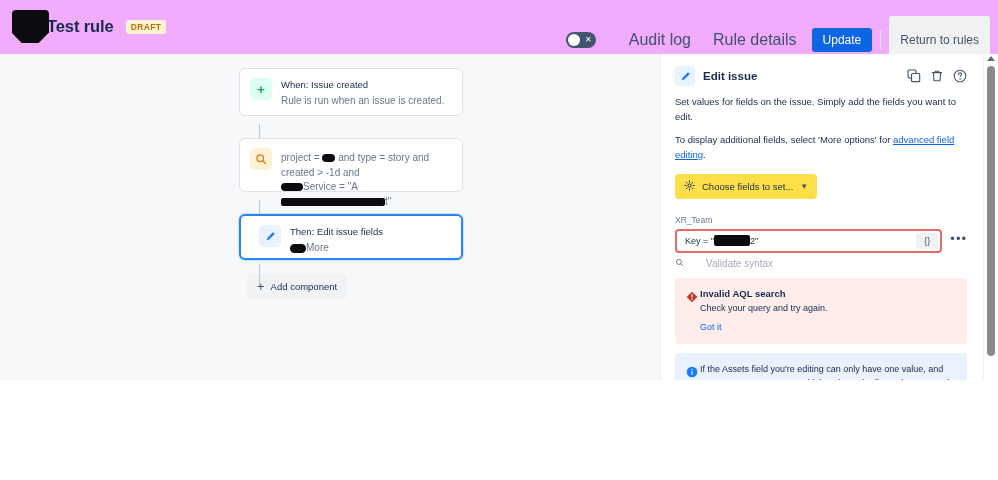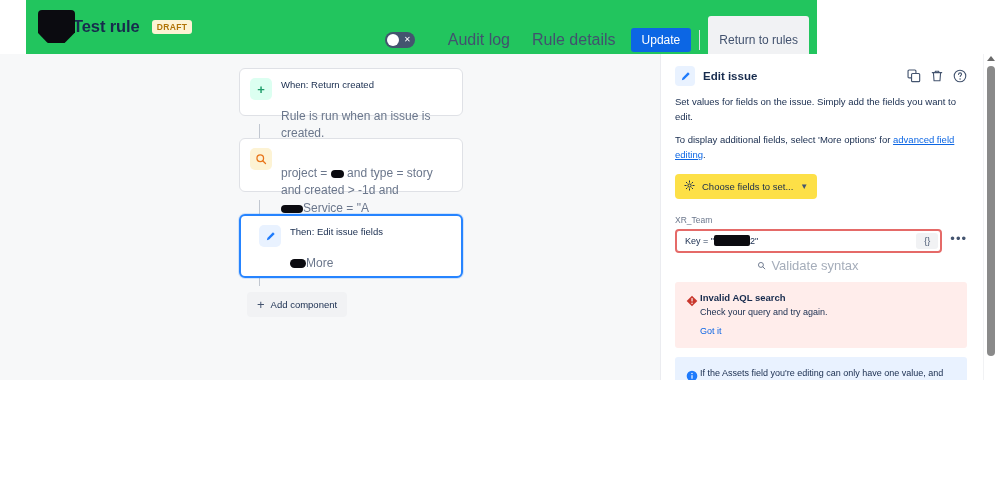--- a/index.html
+++ b/index.html
@@ -4,21 +4,21 @@
 <style>
   html,body{margin:0;padding:0;}
   body{
     width:998px;height:480px;overflow:hidden;background:#ffffff;
     font-family:"Liberation Sans","DejaVu Sans",sans-serif;
     color:#172b4d;-webkit-font-smoothing:antialiased;
   }
   .app{position:relative;width:998px;height:480px;background:#ffffff;}
 
   
-  .topbar{position:absolute;left:0;top:0;width:791px;height:54px;background:#22c55e;margin-left:26px;}
+  .topbar{position:absolute;left:0;top:0;width:998px;height:54px;background:#f0abfc;}
   .brand{position:absolute;left:12px;top:10px;display:flex;align-items:center;gap:0px;}
   .logo-redact{width:37px;height:33px;background:#0b0b10;
      border-radius:4px 4px 10px 10px;clip-path:polygon(0 0,100% 0,100% 68%,72% 100%,26% 100%,0 70%);}
   .brand-title{font-size:16.5px;font-weight:600;color:#172b4d;letter-spacing:-0.1px;margin-left:-2px;}
   .draft-badge{margin-left:12px;background:#fdf3d4;color:#b07407;font-size:8.5px;
      font-weight:700;letter-spacing:.4px;padding:2px 5px;border-radius:3px;}
 
   .topright{position:absolute;right:8px;top:16px;display:flex;align-items:center;gap:0;}
   .toggle{width:30px;height:16px;border-radius:9px;background:#44546f;position:relative;
      display:flex;align-items:center;margin-right:22px;cursor:pointer;}
@@ -38,21 +38,21 @@
   .card{position:relative;background:#ffffff;border:1px solid #dfe1e6;border-radius:6px;
      display:flex;align-items:flex-start;gap:9px;padding:9px 10px;box-sizing:border-box;cursor:pointer;}
   .card.selected{border:2px solid #2684ff;box-shadow:0 0 0 1px rgba(38,132,255,.18);}
   .ic{width:22px;height:22px;border-radius:5px;flex:0 0 22px;display:flex;align-items:center;
      justify-content:center;font-size:13px;line-height:1;}
   .ic-green{background:#dcfff1;color:#1f9d6a;font-weight:700;}
   .ic-yellow{background:#fdf3d4;color:#e8751a;}
   .ic-blue{background:#e9f2ff;color:#1d7afc;}
   .card-txt{min-width:0;padding-top:1px;}
   .card-title{font-size:9.5px;color:#172b4d;line-height:1.35;}
-  .card-sub{font-size:12px;color:#6b778c;line-height:1.45;margin-top:16px;word-break:break-word;}
+  .card-sub{font-size:10px;color:#6b778c;line-height:1.45;margin-top:2px;word-break:break-word;}
   .redact{display:inline-block;background:#0b0b10;border-radius:6px;vertical-align:middle;}
 
   .add-comp{display:inline-flex;align-items:center;gap:6px;background:#f1f2f4;border-radius:4px;
      padding:6px 10px;font-size:9.5px;color:#172b4d;cursor:pointer;margin-top:14px;margin-left:8px;}
   .plus-ic{font-size:13px;line-height:1;color:#44546f;font-weight:400;}
 
   
   .panel{position:absolute;left:660px;top:54px;width:338px;height:326px;background:#ffffff;
      border-left:1px solid #ebecf0;box-sizing:border-box;}
   .panel-inner{position:absolute;left:0;top:0;width:322px;height:326px;padding:12px 16px 0 14px;box-sizing:border-box;}
@@ -68,21 +68,21 @@
      padding:6px 9px;margin-top:11px;font-size:9.5px;color:#172b4d;cursor:pointer;}
   .chev{font-size:8px;color:#44546f;}
   .field-label{font-size:8.5px;color:#6b778c;margin-top:16px;}
   .field-row{display:flex;align-items:center;gap:8px;margin-top:4px;}
   .input-wrap{flex:1;position:relative;border:2px solid #e56a68;border-radius:4px;height:24px;
      display:flex;align-items:center;background:#ffffff;box-sizing:border-box;}
   .input-val{font-size:9px;color:#172b4d;padding-left:8px;white-space:nowrap;display:flex;align-items:center;gap:0;}
   .brace{position:absolute;right:2px;top:2px;bottom:2px;width:22px;background:#f1f2f4;border-radius:3px;
      display:flex;align-items:center;justify-content:center;font-size:9px;color:#44546f;cursor:pointer;}
   .dots{font-size:13px;color:#44546f;letter-spacing:1px;cursor:pointer;line-height:1;padding-bottom:4px;}
-  .validate{display:flex;align-items:center;justify-content:center;gap:5px;font-size:13px;
+  .validate{display:flex;align-items:center;justify-content:flex-start;gap:22px;font-size:10px;
      color:#a5adba;margin-top:5px;padding-right:26px;cursor:default;}
   .banner{display:flex;border-radius:3px;padding:10px 11px;margin-top:9px;box-sizing:border-box;}
   .banner-err{background:#ffedeb;}
   .banner-info{background:#e9f2ff;}
   .b-ic{flex:0 0 14px;padding-top:1px;}
   .b-title{font-size:9.5px;font-weight:700;color:#172b4d;}
   .b-text{font-size:9px;color:#172b4d;line-height:1.55;margin-top:3px;}
   .b-link{font-size:9px;color:#0c66e4;margin-top:5px;cursor:pointer;display:inline-block;}
   .more-opt{display:flex;align-items:center;gap:6px;font-size:9.5px;color:#172b4d;margin-top:16px;cursor:pointer;}
 
@@ -124,21 +124,21 @@
 
       
       <div class="connector" style="top:56px;height:22px;"></div>
       <div class="connector" style="top:132px;height:22px;"></div>
       <div class="connector" style="top:196px;height:22px;"></div>
 
       
       <div class="card" style="height:48px;">
         <div class="ic ic-green">+</div>
         <div class="card-txt">
-          <div class="card-title">When: Return created</div>
+          <div class="card-title">When: Issue created</div>
           <div class="card-sub">Rule is run when an issue is created.</div>
         </div>
       </div>
 
       
       <div class="card" style="margin-top:22px;height:54px;">
         <div class="ic ic-yellow">
           <svg width="12" height="12" viewBox="0 0 16 16" fill="none" aria-hidden="true">
             <circle cx="7" cy="7" r="4.4" stroke="#e8751a" stroke-width="1.7"></circle>
             <line x1="10.3" y1="10.3" x2="14" y2="14" stroke="#e8751a" stroke-width="1.7" stroke-linecap="round"></line>
@@ -146,21 +146,21 @@
         </div>
         <div class="card-txt">
           <div class="card-sub">
             <span>project = </span><span class="redact" style="width:13px;height:8px;"></span><span> and type = story and created &gt; -1d and</span><br>
             <span class="redact" style="width:22px;height:8px;"></span><span>Service = "A</span><span class="redact" style="width:104px;height:8px;border-radius:2px;"></span><span>t"</span>
           </div>
         </div>
       </div>
 
       
-      <div class="card selected" style="margin-top:22px;height:64px;padding-left:18px;">
+      <div class="card selected" style="margin-top:22px;height:46px;padding-left:18px;">
         <div class="ic ic-blue">
           <svg width="11" height="11" viewBox="0 0 16 16" aria-hidden="true">
             <path d="M11.6 1.9l2.5 2.5-8.1 8.1-3.3.8.8-3.3z" fill="#1d7afc"></path>
           </svg>
         </div>
         <div class="card-txt">
           <div class="card-title">Then: Edit issue fields</div>
           <div class="card-sub"><span class="redact" style="width:16px;height:9px;"></span><span>More</span></div>
         </div>
       </div>

